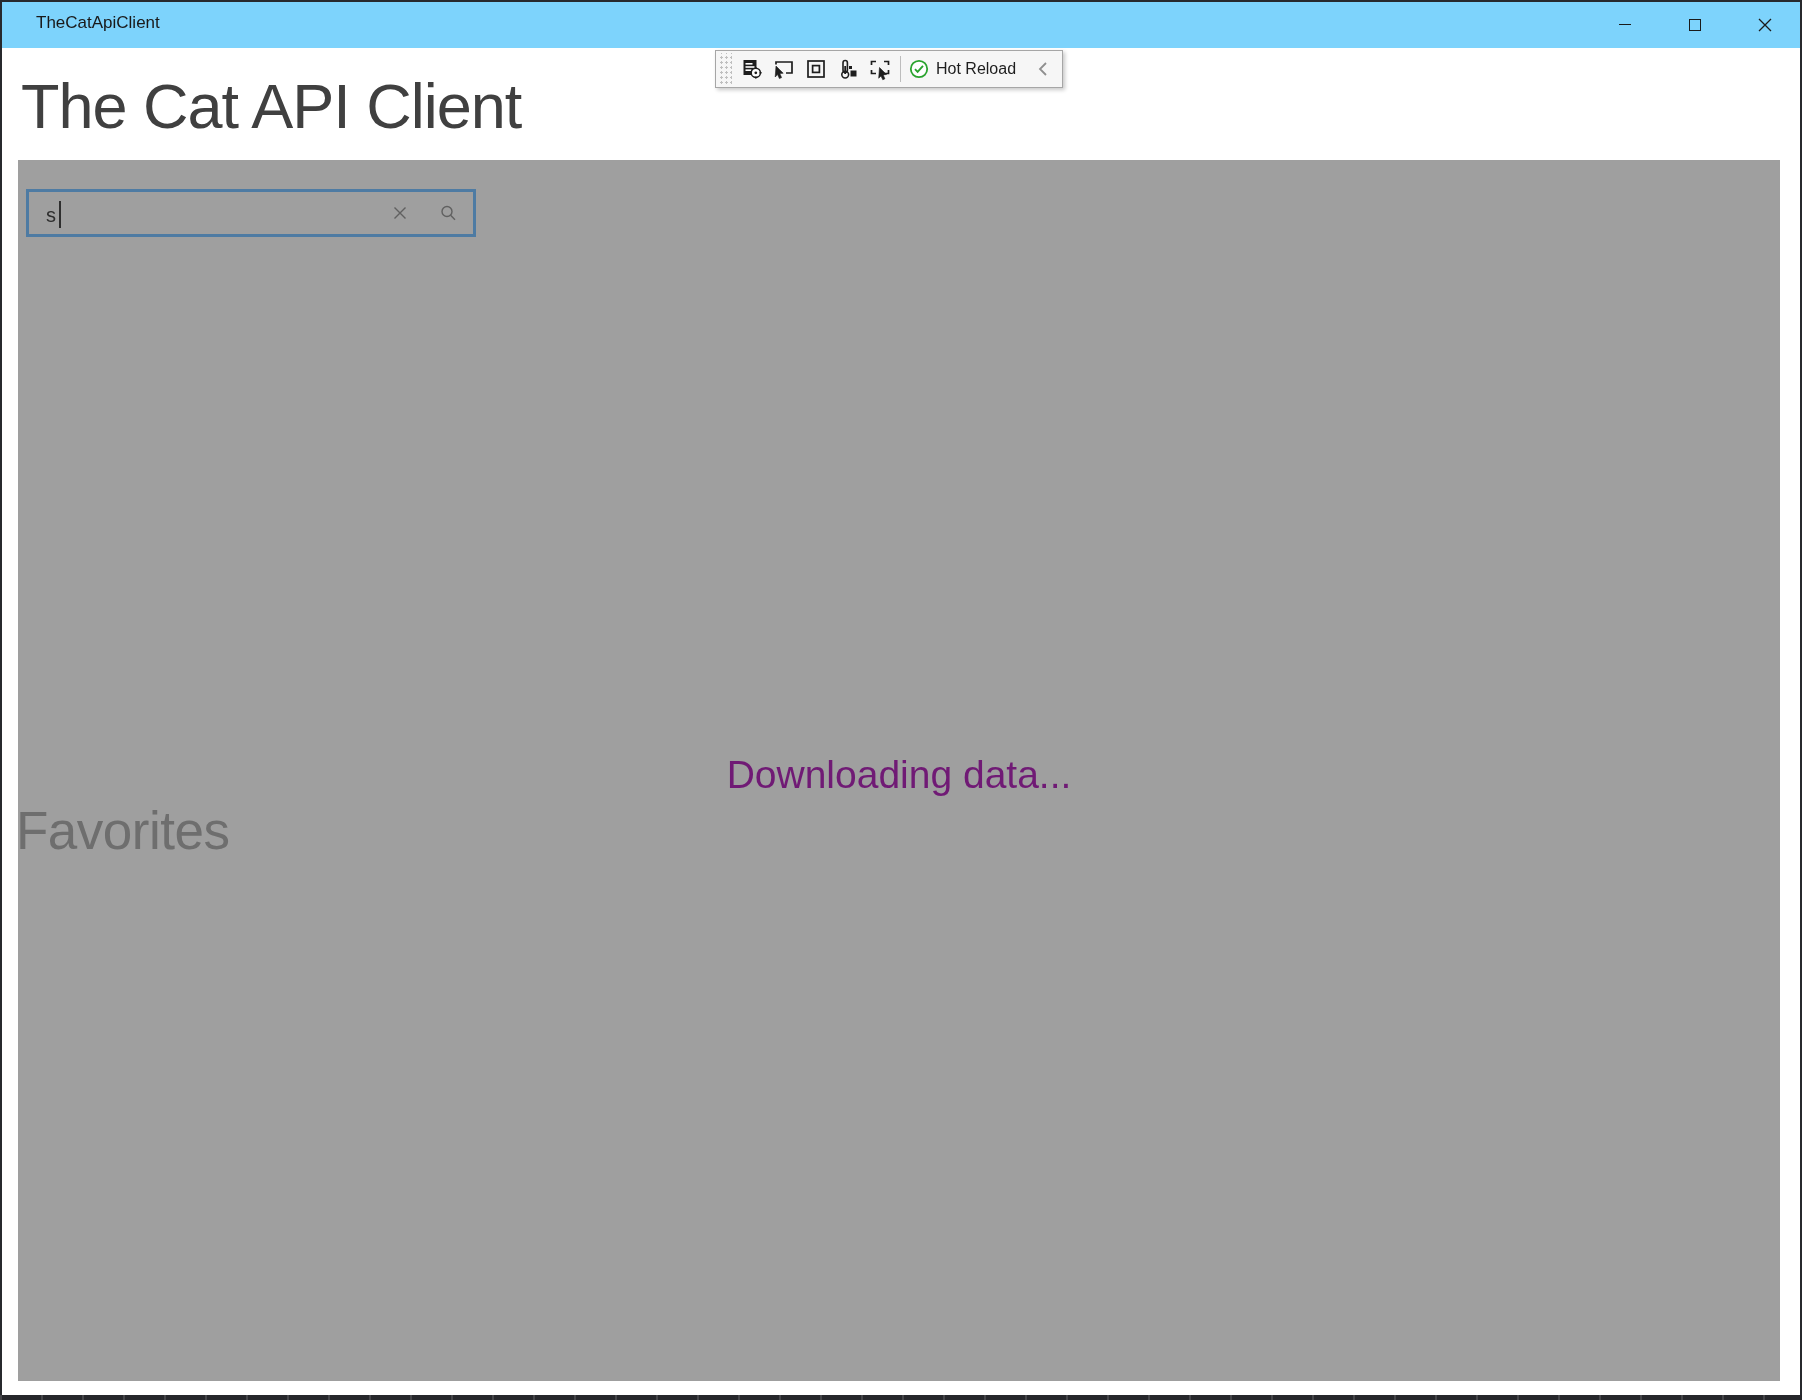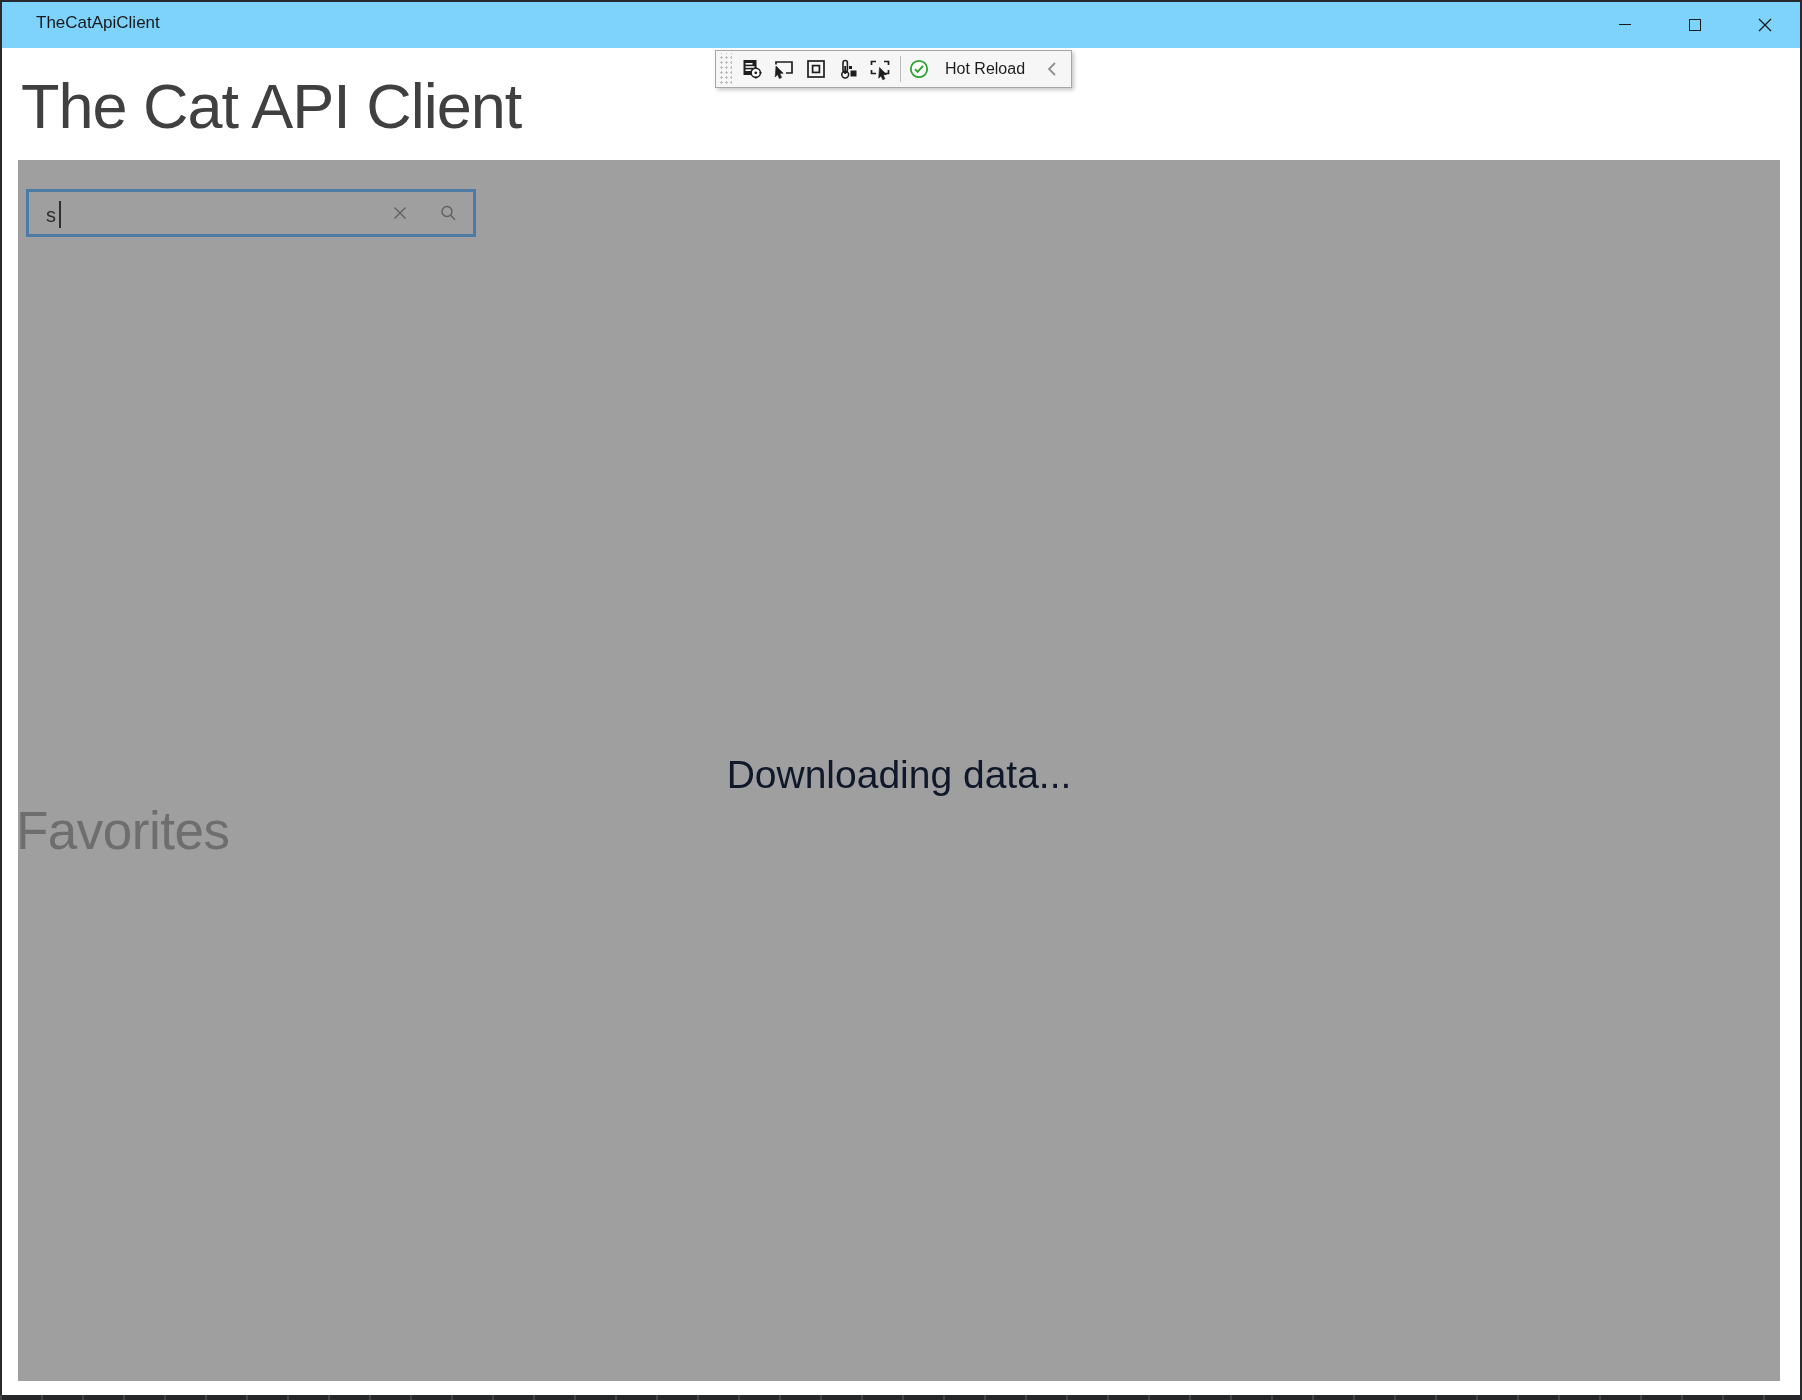--- a/index.html
+++ b/index.html
@@ -27,38 +27,38 @@
     position:absolute; left:715px; top:50px; height:38px;
     background:#f6f6f6; border:1px solid #a6a6a6;
     box-shadow:2px 2px 4px rgba(0,0,0,.22);
     display:flex; align-items:center; padding-right:8px; z-index:20;
   }
   .grip { width:14px; align-self:stretch; margin:2px 4px 2px 2px;
     background-image:radial-gradient(#bfbfbf 1.1px, transparent 1.2px);
     background-size:5px 5px; background-position:1px 2px; }
   .tb-btn { width:32px; height:32px; display:flex; align-items:center; justify-content:center; background:transparent; border:none; }
   .tb-sep { width:1px; height:26px; background:#bdbdbd; margin:0 8px 0 4px; }
-  .hot-reload { display:flex; align-items:center; gap:16px; background:transparent; border:none; }
+  .hot-reload { display:flex; align-items:center; gap:7px; background:transparent; border:none; }
   .hot-reload-label { font-size:16px; color:#1e1e1e; }
   .tb-chevron { margin-left:16px; width:22px; height:26px; display:flex; align-items:center; justify-content:center; background:transparent; border:none; }
 
   
   .page-heading { position:absolute; left:21px; top:70px; font-size:63px; font-weight:300; color:#404040; letter-spacing:-1px; }
 
   
   .overlay { position:absolute; left:18px; top:160px; width:1762px; height:1221px; background:#9f9f9f; z-index:10; }
 
   
   .searchbox { position:absolute; left:8px; top:29px; width:450px; height:48px; border:3px solid #4e7ba3; background:transparent; }
   .search-text { position:absolute; left:17px; top:12px; font-size:20px; color:#2e2e2e; }
   .caret { position:absolute; left:30px; top:9px; width:2px; height:27px; background:#2e2e2e; }
   .sb-btn { position:absolute; top:0; height:42px; width:34px; display:flex; align-items:center; justify-content:center; background:transparent; border:none; }
   .sb-clear { right:56px; } .sb-search { right:8px; }
 
-  .status-text { position:absolute; left:0; top:593px; width:100%; text-align:center; font-size:39px; font-weight:300; color:#0f172a; }
+  .status-text { position:absolute; left:0; top:593px; width:100%; text-align:center; font-size:39px; font-weight:300; color:#701a75; }
   .favorites-label { position:absolute; left:-2px; top:640px; font-size:53px; font-weight:300; color:#6e6e6e; letter-spacing:-0.5px; }
 
   svg { display:block; }
 </style>
 </head>
 <body>
 
 <div class="titlebar">
   <span class="title-text">TheCatApiClient</span>
   <button class="win-btn btn-min">

